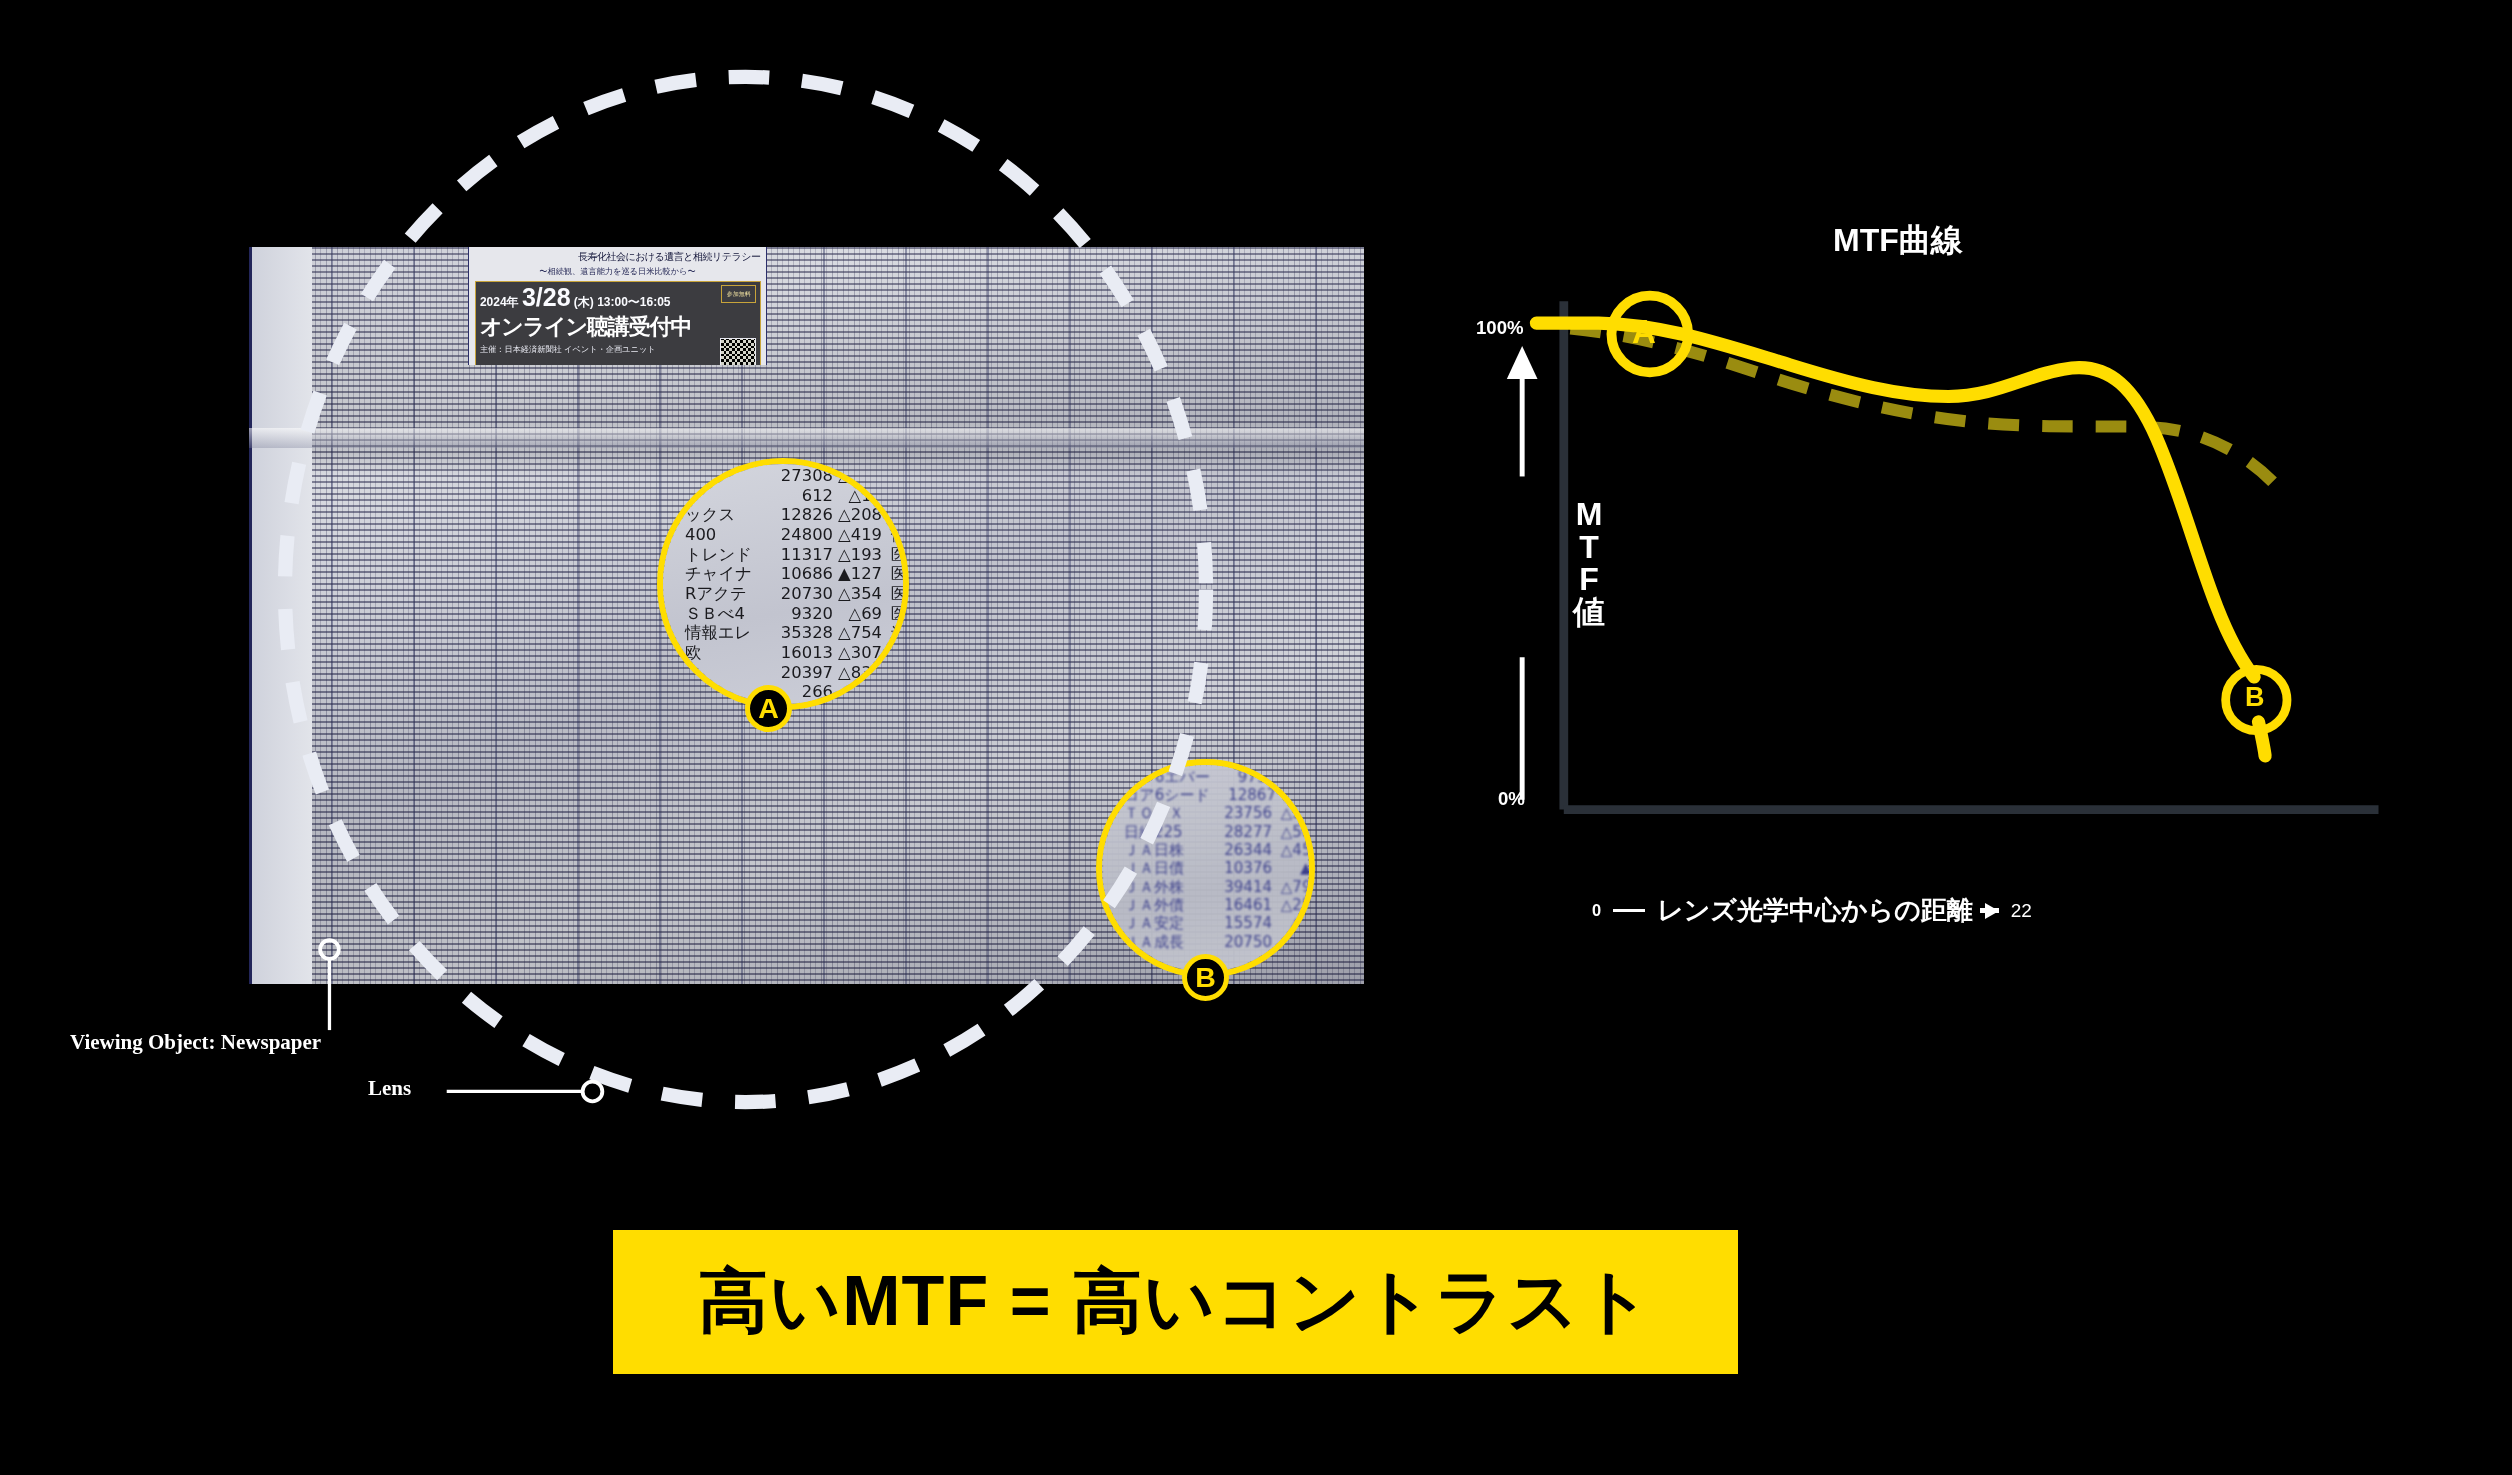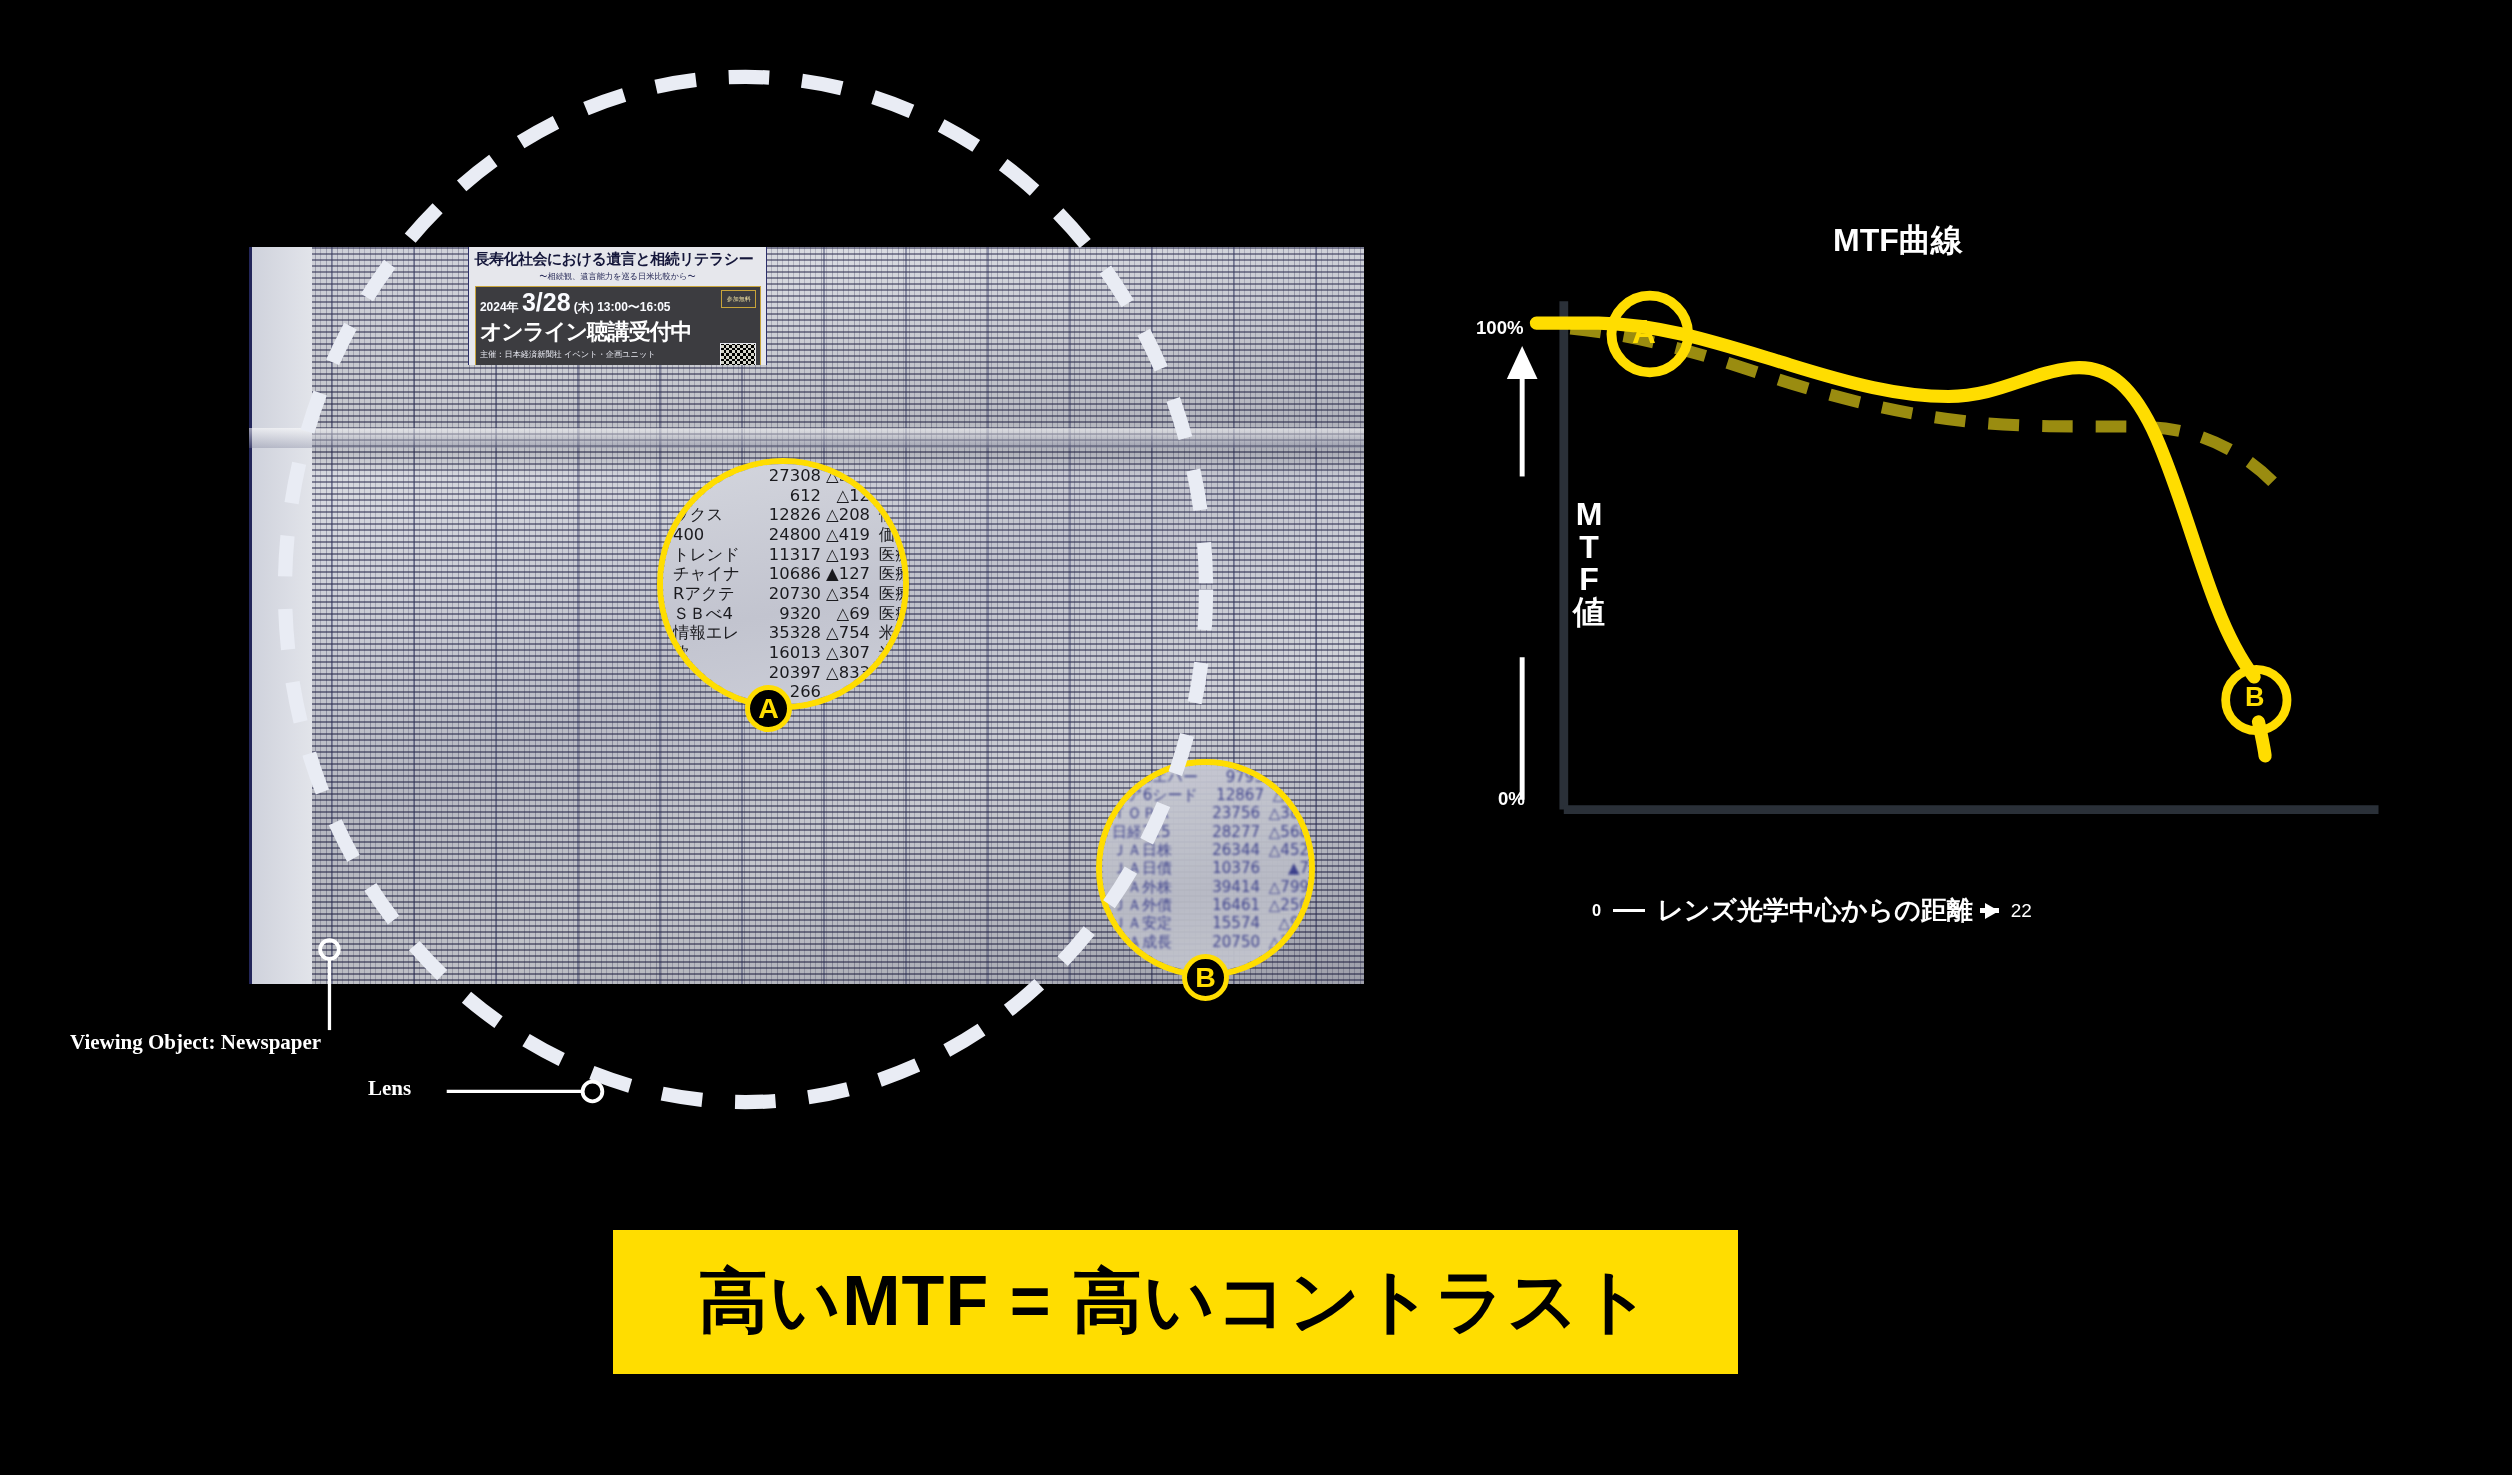--- a/index.html
+++ b/index.html
@@ -65,24 +65,24 @@
     width: 299px;
     height: 118px;
     background: #e6e7ec;
     border-left: 1.6px solid #2c2f6b;
     border-right: 1.6px solid #2c2f6b;
     box-sizing: border-box;
     padding: 3.3px 5.5px 0 5.5px;
     overflow: hidden;
   }
   .ad-head {
-    font-size: 15px;
-    font-weight: bold;
+    font-size: 10px;
+    font-weight: normal;
     color: #14163a;
-    text-align: left;
+    text-align: right;
     letter-spacing: -0.5px;
     white-space: nowrap;
   }
   .ad-sub {
     font-size: 8.2px;
     color: #1d2050;
     text-align: center;
     margin-top: 1.6px;
     white-space: nowrap;
   }
@@ -171,20 +171,21 @@
     font-size: 15px;
     line-height: 1.22;
     font-family: "DejaVu Sans", sans-serif;
     filter: blur(1.2px);
     opacity: 0.95;
   }
   .row {
     display: flex;
     justify-content: space-between;
     white-space: nowrap;
+    margin-left: 12px;
   }
   .row .nm { flex: 0 0 auto; min-width: 82px; }
   .row .v1 { flex: 0 0 auto; min-width: 66px; text-align: right; }
   .row .v2 { flex: 0 0 auto; min-width: 49px; text-align: right; }
   .row .v3 { flex: 0 0 auto; min-width: 44px; text-align: left; padding-left: 8.8px; }
 
   .badge {
     position: absolute;
     width: 47px; height: 47px;
     border-radius: 50%;

